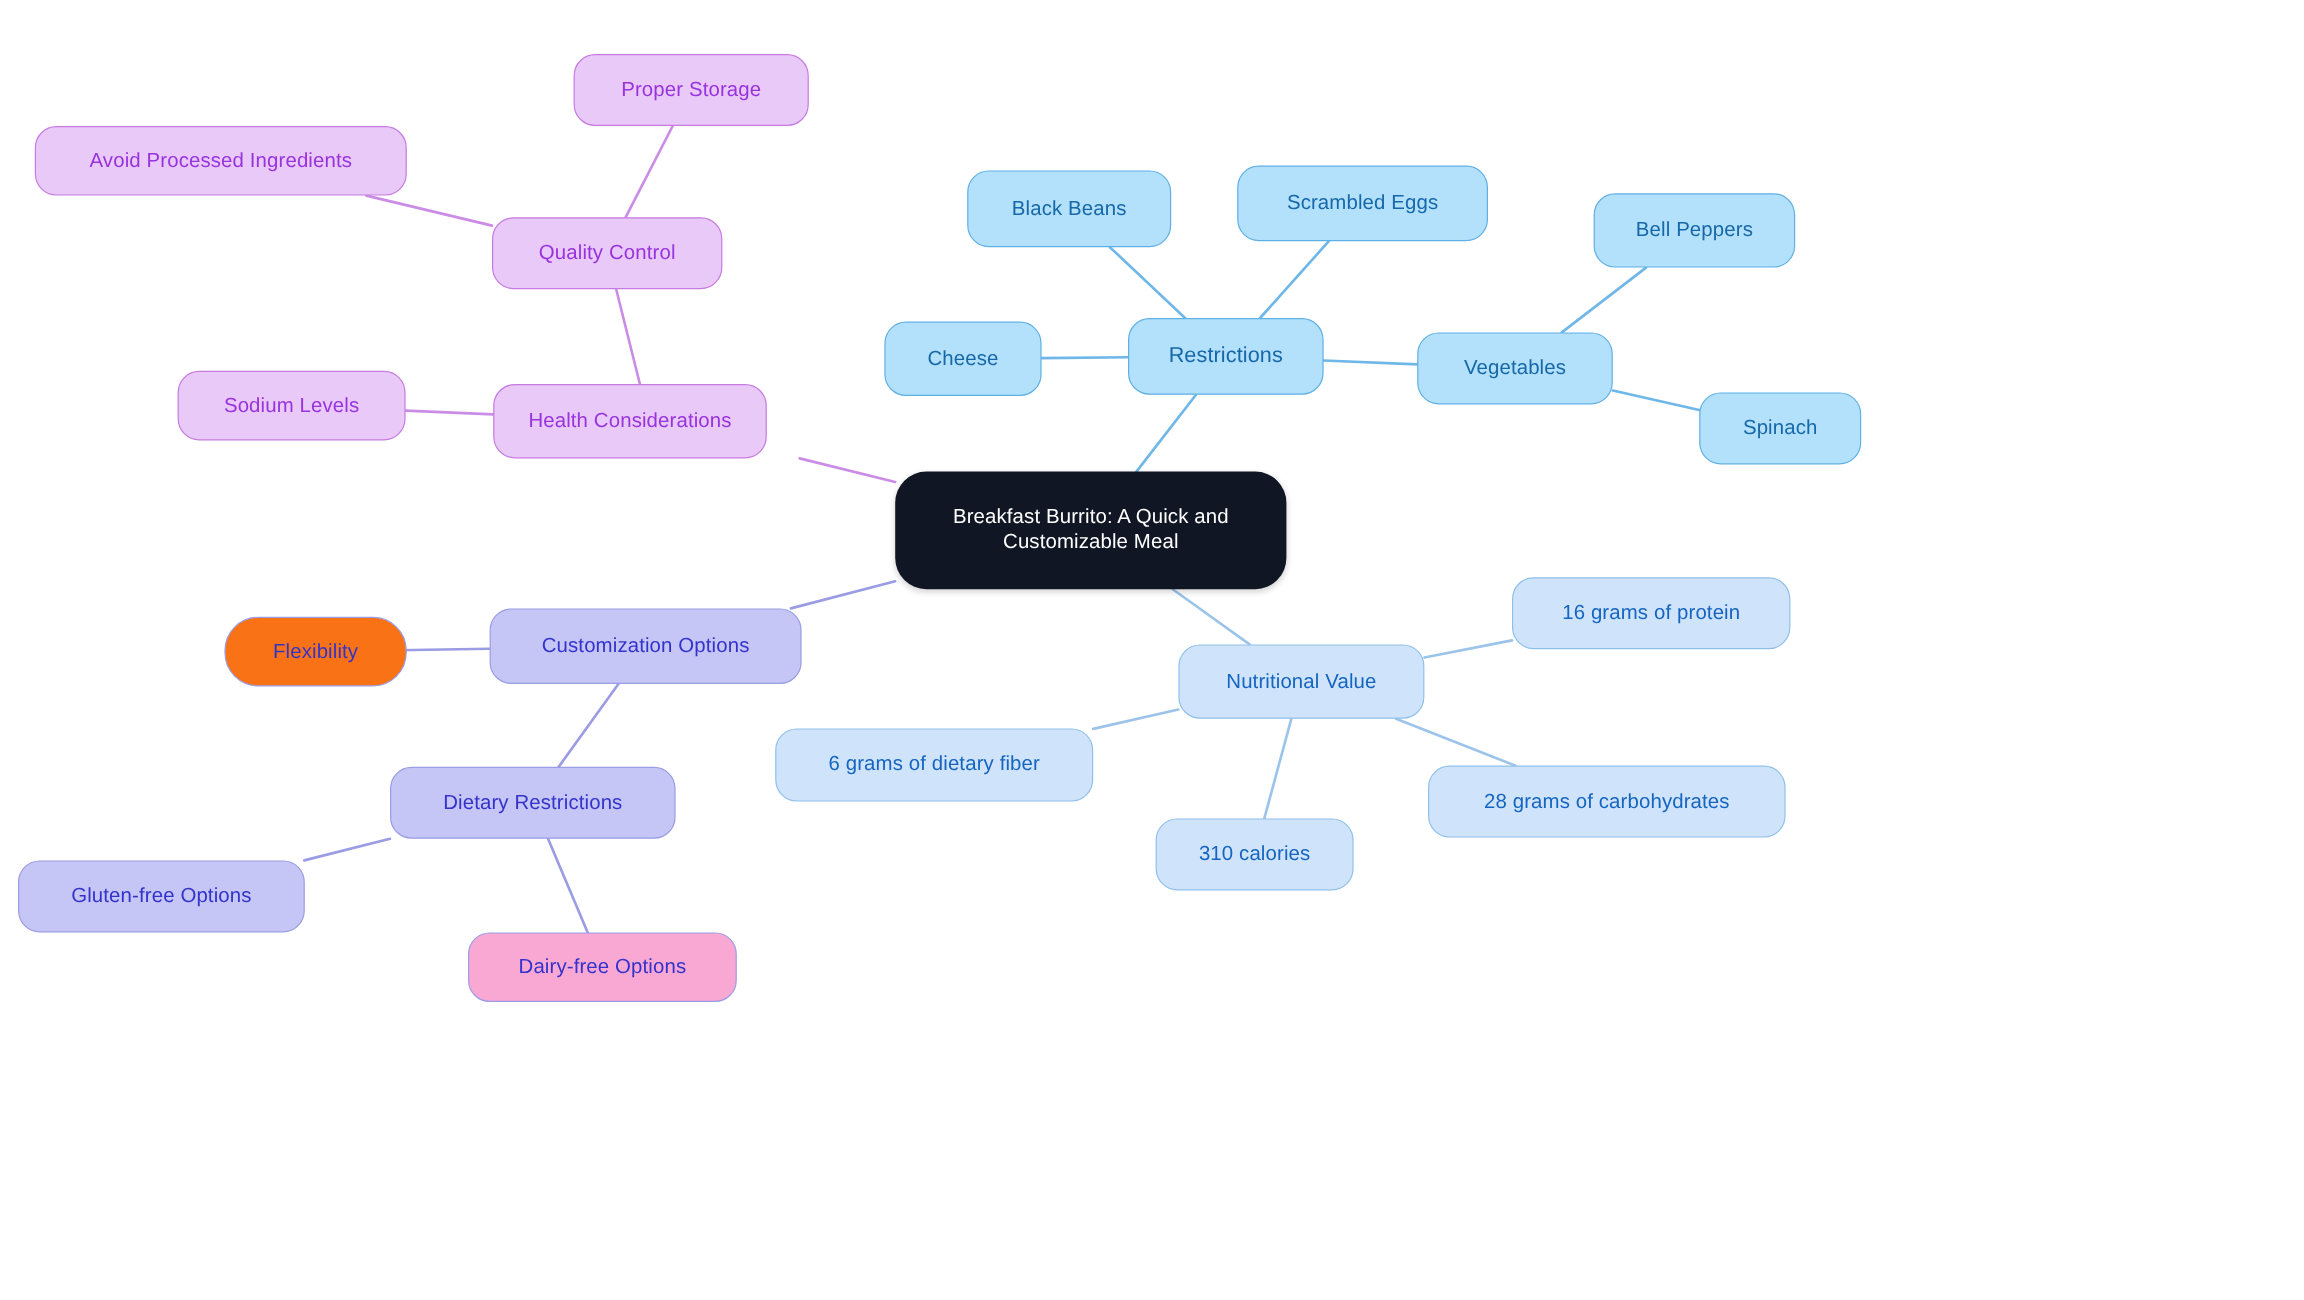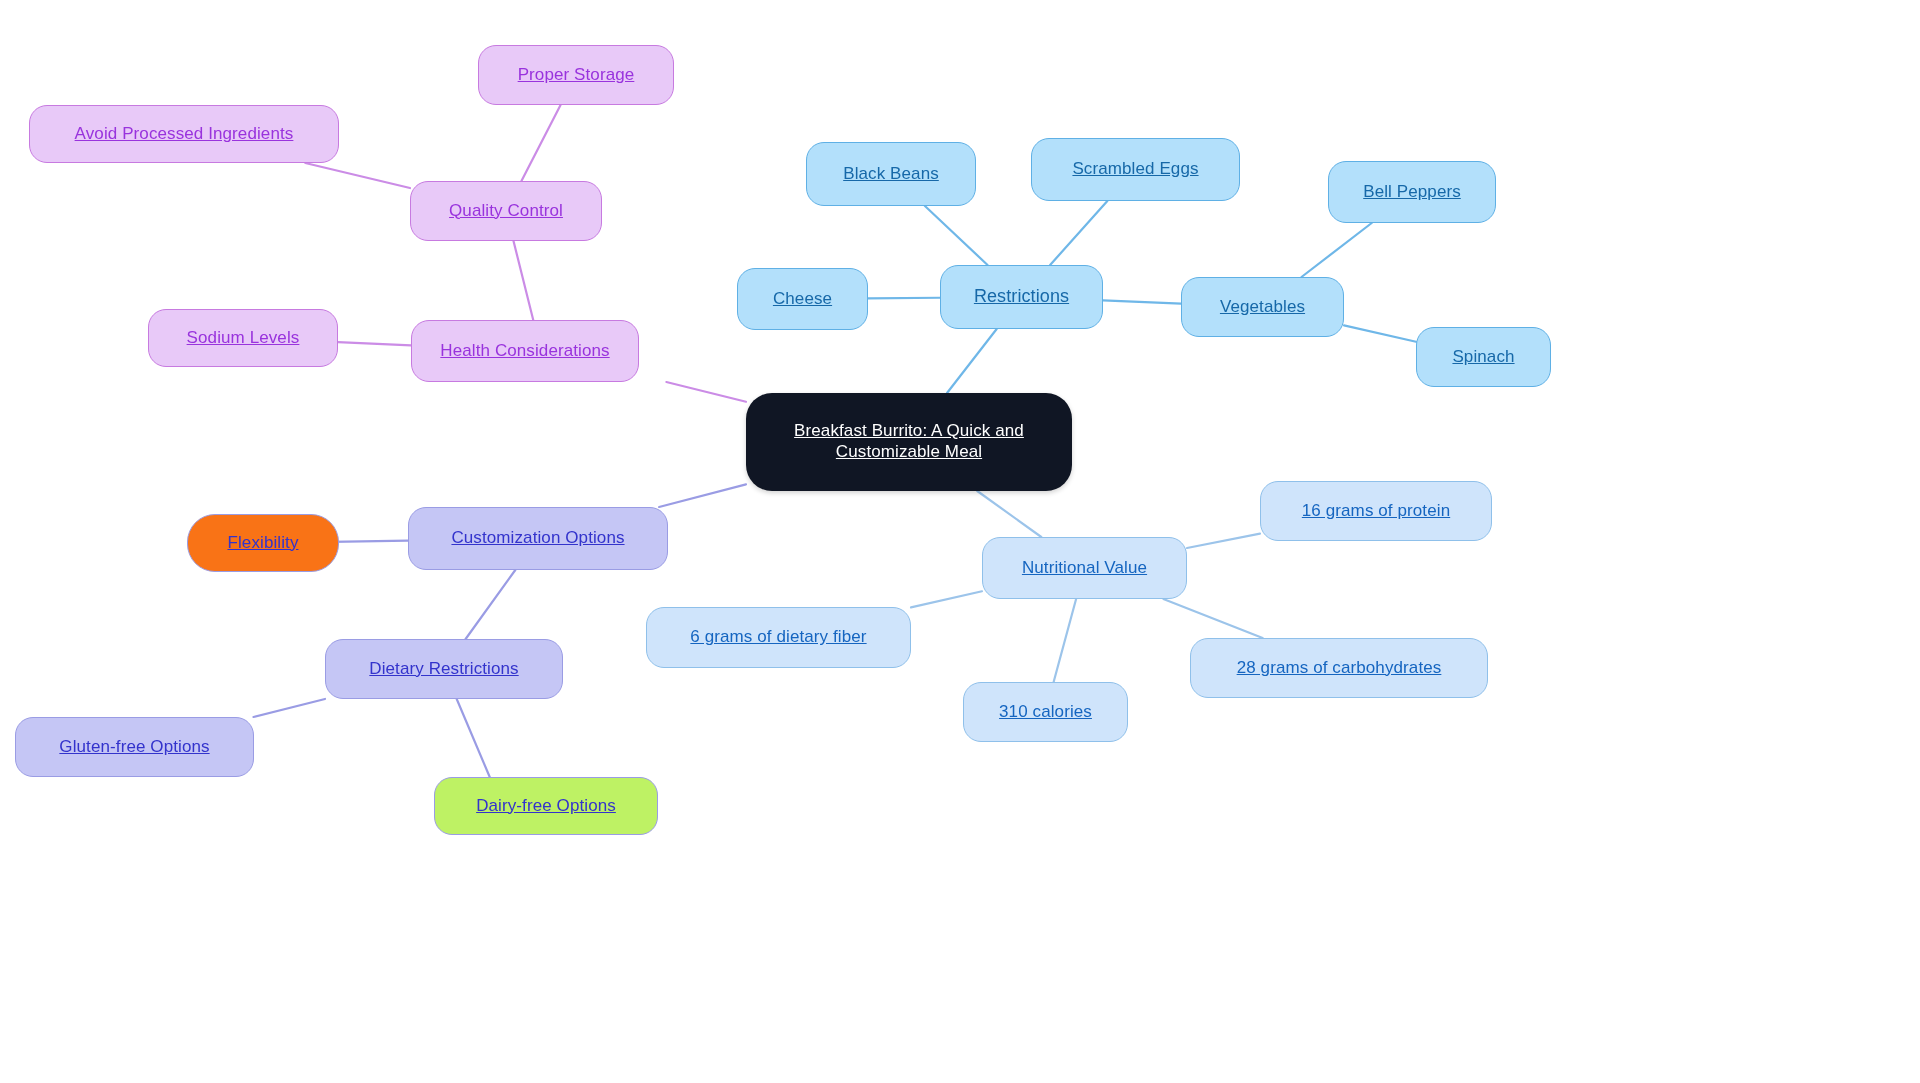--- a/index.html
+++ b/index.html
@@ -26,21 +26,20 @@
     display:flex;
     align-items:center;
     justify-content:center;
     text-align:center;
     border-radius:18px;
     border:1.4px solid transparent;
     line-height:1.22;
     white-space:pre-line;
     padding:0 10px;
     letter-spacing:0.1px;
-    text-decoration:underline;
   }
   .node.root{
     border-radius:26px;
     border:none;
     box-shadow:0 2px 5px rgba(0,0,0,0.18);
   }
 </style>
 </head>
 <body style="background: rgb(255, 255, 255);">
 
@@ -80,19 +79,19 @@
     <div class="node" style="left: 1416px; top: 327px; width: 135px; height: 60px; background: rgb(179, 224, 251); color: rgb(22, 104, 168); font-size: 17px; border-color: rgb(95, 176, 229);">Spinach</div>
     <div class="node" style="left: 982px; top: 537px; width: 205px; height: 62px; background: rgb(207, 228, 251); color: rgb(21, 101, 192); font-size: 17px; border-color: rgb(143, 192, 234);">Nutritional Value</div>
     <div class="node" style="left: 1260px; top: 481px; width: 232px; height: 60px; background: rgb(207, 228, 251); color: rgb(21, 101, 192); font-size: 17px; border-color: rgb(143, 192, 234);">16 grams of protein</div>
     <div class="node" style="left: 1190px; top: 638px; width: 298px; height: 60px; background: rgb(207, 228, 251); color: rgb(21, 101, 192); font-size: 17px; border-color: rgb(143, 192, 234);">28 grams of carbohydrates</div>
     <div class="node" style="left: 963px; top: 682px; width: 165px; height: 60px; background: rgb(207, 228, 251); color: rgb(21, 101, 192); font-size: 17px; border-color: rgb(143, 192, 234);">310 calories</div>
     <div class="node" style="left: 646px; top: 607px; width: 265px; height: 61px; background: rgb(207, 228, 251); color: rgb(21, 101, 192); font-size: 17px; border-color: rgb(143, 192, 234);">6 grams of dietary fiber</div>
     <div class="node" style="left: 408px; top: 507px; width: 260px; height: 63px; background: rgb(197, 198, 245); color: rgb(51, 51, 204); font-size: 17px; border-color: rgb(154, 156, 228);">Customization Options</div>
     <div class="node" style="left: 187px; top: 514px; width: 152px; height: 58px; background: #f97316; color: rgb(51, 51, 204); font-size: 17px; border-color: rgb(154, 156, 228); border-radius: 28px;">Flexibility</div>
     <div class="node" style="left: 325px; top: 639px; width: 238px; height: 60px; background: rgb(197, 198, 245); color: rgb(51, 51, 204); font-size: 17px; border-color: rgb(154, 156, 228);">Dietary Restrictions</div>
     <div class="node" style="left: 15px; top: 717px; width: 239px; height: 60px; background: rgb(197, 198, 245); color: rgb(51, 51, 204); font-size: 17px; border-color: rgb(154, 156, 228); text-align: center;">Gluten-free Options</div>
-    <div class="node" style="left: 390px; top: 777px; width: 224px; height: 58px; background: #bef264; color: rgb(51, 51, 204); font-size: 17px; border-color: rgb(154, 156, 228); margin-left: 44px;">Dairy-free Options</div>
+    <div class="node" style="left: 390px; top: 777px; width: 224px; height: 58px; background: #f9a8d4; color: rgb(51, 51, 204); font-size: 17px; border-color: rgb(154, 156, 228);">Dairy-free Options</div>
     <div class="node" style="left: 411px; top: 320px; width: 228px; height: 62px; background: rgb(232, 201, 248); color: rgb(153, 51, 221); font-size: 17px; border-color: rgb(199, 122, 224);">Health Considerations</div>
     <div class="node" style="left: 148px; top: 309px; width: 190px; height: 58px; background: rgb(232, 201, 248); color: rgb(153, 51, 221); font-size: 17px; border-color: rgb(199, 122, 224);">Sodium Levels</div>
     <div class="node" style="left: 410px; top: 181px; width: 192px; height: 60px; background: rgb(232, 201, 248); color: rgb(153, 51, 221); font-size: 17px; border-color: rgb(199, 122, 224);">Quality Control</div>
     <div class="node" style="left: 478px; top: 45px; width: 196px; height: 60px; background: rgb(232, 201, 248); color: rgb(153, 51, 221); font-size: 17px; border-color: rgb(199, 122, 224);">Proper Storage</div>
     <div class="node" style="left: 29px; top: 105px; width: 310px; height: 58px; background: rgb(232, 201, 248); color: rgb(153, 51, 221); font-size: 17px; border-color: rgb(199, 122, 224);">Avoid Processed Ingredients</div>
   </div>
 
 </body></html>

